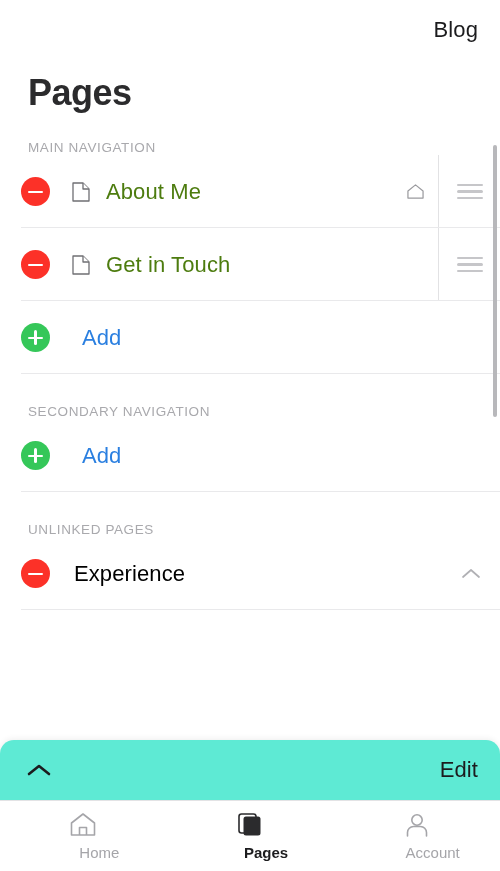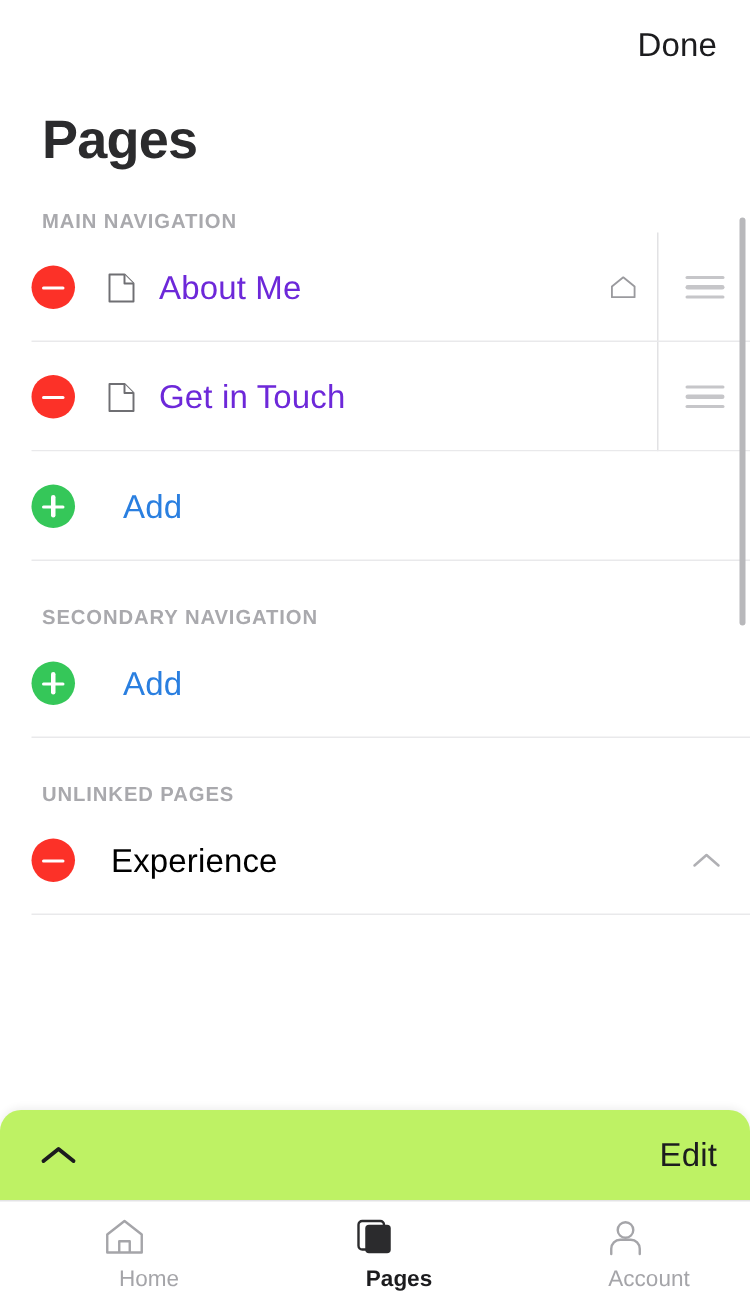--- a/index.html
+++ b/index.html
@@ -31,21 +31,21 @@
     letter-spacing: -0.5px;
   }
 
   
   .list-area {
     position: absolute; left: 0; right: 0; top: 140px; bottom: 131px;
     overflow: hidden;
   }
 
   .section-header {
-    font-size: 13.5px; font-weight: bold; color: #a9a9ad;
+    font-size: 13.5px; font-weight: normal; color: #a9a9ad;
     letter-spacing: 0.6px; padding-left: 28px;
   }
 
   .row {
     position: relative;
     display: flex; align-items: center;
     height: 73px;
     padding-left: 21px;
     background: #fff;
   }
@@ -62,21 +62,21 @@
     cursor: pointer;
   }
   .circ.minus { background: #fc3128; }
   .circ.plus  { background: #35c759; }
   .circ-inner { position: relative; width: 29px; height: 29px; }
   .circ-inner .h { position: absolute; left: 7px; top: 13.5px; width: 15px; height: 2.6px; background:#fff; border-radius:1.5px;}
   .circ-inner .v { position: absolute; top: 7px; left: 13.2px; height: 15px; width: 2.6px; background:#fff; border-radius:1.5px;}
 
   .page-icon { margin-left: 22px; flex: 0 0 18px; display:flex; align-items:center; }
   .row-label {
-    margin-left: 16px; font-size: 22px; color: #6d28d9; letter-spacing: .1px;
+    margin-left: 16px; font-size: 22px; color: #4d7c0f; letter-spacing: .1px;
     white-space: nowrap;
   }
   .row-label.muted { color: #000000; margin-left: 24px; }
   .add-label {
     margin-left: 32px; font-size: 22px; color: #2a7fe0; letter-spacing: .1px;
   }
 
   .row-right {
     margin-left: auto; display: flex; align-items: center; align-self: stretch;
   }
@@ -104,21 +104,21 @@
   .scroll-indicator {
     position: absolute; right: 3px; top: 5px;
     width: 4px; height: 272px; border-radius: 3px;
     background: #b8b8bb;
     cursor: pointer;
   }
 
   
   .sheet {
     position: absolute; left: 0; right: 0; bottom: 71px; height: 60px;
-    background: #bef264;
+    background: #5eead4;
     border-top-left-radius: 14px; border-top-right-radius: 14px;
     box-shadow: 0 -1px 6px rgba(0,0,0,0.07);
     display: flex; align-items: center;
   }
   .sheet-chevron { margin-left: 26px; cursor: pointer; display:flex; }
   .edit-btn {
     margin-left: auto; margin-right: 22px;
     font-size: 22px; color: #1c1c1e; letter-spacing: .1px;
     cursor: pointer;
   }
@@ -137,21 +137,21 @@
   .tab .tab-label { font-size: 15px; color: #a5a5a9; margin-left: 32px; }
   .tab.active .tab-label { color: #1c1c1e; font-weight: bold; }
   .tab-ico { height: 28px; display:flex; align-items:center; justify-content:center; }
 </style>
 </head>
 <body>
 
 <div class="screen">
 
   <div class="topbar">
-    <div class="done-btn">Done</div>
+    <div class="done-btn">Blog</div>
   </div>
   <div class="page-title">Pages</div>
 
   <div class="list-area">
 
     <div class="section-header">MAIN NAVIGATION</div>
 
     <div class="row sep">
       <div class="circ minus">
         <div class="circ-inner">

